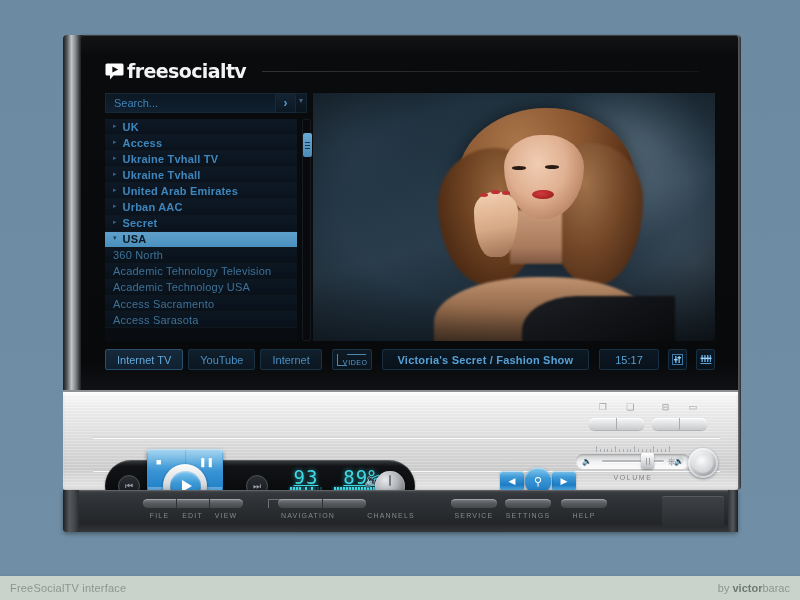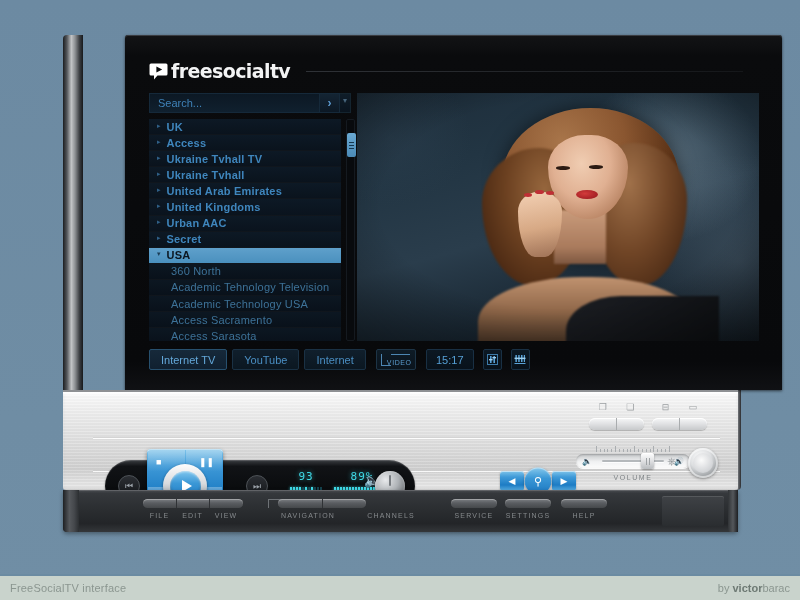--- a/index.html
+++ b/index.html
@@ -36,21 +36,20 @@
   }
 
   
   #screen-housing {
     position: absolute; left: 18px; top: 0;
     width: 657px; height: 355px;
     background: linear-gradient(180deg,#131416 0%,#0a0b0d 6%,#08090b 92%,#101114 100%);
     border-radius: 3px 3px 0 0;
     box-shadow: inset 0 1px 0 #3a3d42, 0 1px 3px rgba(0,0,0,.6);
     overflow: hidden;
-    margin-left: 44px;
   }
   
   #left-edge {
     position: absolute; left: 0; top: 0;
     width: 20px; height: 455px;
     background: linear-gradient(90deg,#1b1d20 0%,#55585c 20%,#c2c4c6 42%,#8e9194 60%,#3c3f43 82%,#17191c 100%);
     border-radius: 4px 0 0 4px;
   }
   #right-edge {
     position: absolute; right: -3px; top: 0;
@@ -130,21 +129,21 @@
   }
   .ch-row .label {
     color: #3f86bd; font-weight: bold; letter-spacing: .2px;
     white-space: nowrap;
   }
   .ch-row.sel {
     background: linear-gradient(180deg,#5fa0cb 0%,#4a90be 100%);
   }
   .ch-row.sel .label { color: #0b1620; }
   .ch-row.sel .arrow { color: #1b3c55; }
-  .ch-row.child { padding-left: 22px; background: linear-gradient(180deg,#0c1722 0%,#09111a 100%); }
+  .ch-row.child { padding-left: 8px; background: linear-gradient(180deg,#0c1722 0%,#09111a 100%); }
   .ch-row.child .label { color: #3d7298; font-weight: normal; }
 
   
   #sb-track {
     position: absolute; left: 221px; top: 84px;
     width: 9px; height: 222px;
     background: #080a0d;
     border: 1px solid #151a20;
     border-radius: 2px;
   }
@@ -301,21 +300,21 @@
     flex: 1; height: 21px; margin-left: 5px;
     background: linear-gradient(180deg,#0c1823 0%,#08121b 100%);
     border: 1px solid #1a3purple;
     border: 1px solid #193044;
     border-radius: 2px;
     display: flex; align-items: center; justify-content: center;
     font-size: 11px; color: #56a0d6; font-weight: bold;
     letter-spacing: .2px;
   }
   #clock {
-    width: 48px; height: 21px; margin-left: 5px;
+    width: 60px; height: 21px; margin-left: 5px;
     background: linear-gradient(180deg,#0c1823 0%,#08121b 100%);
     border: 1px solid #193044; border-radius: 2px;
     display: flex; align-items: center; justify-content: center;
     font-size: 11px; color: #56a0d6;
   }
   .tb-icon {
     width: 19px; height: 21px; margin-left: 4px;
     background: linear-gradient(180deg,#0c1823 0%,#08121b 100%);
     border: 1px solid #193044; border-radius: 2px;
     display: flex; align-items: center; justify-content: center;
@@ -412,23 +411,24 @@
 
   
   #lcd {
     position: absolute; left: 185px; top: 10px;
     width: 118px; height: 34px;
     display: flex; gap: 12px;
   }
   .lcd-col { display: flex; flex-direction: column; align-items: center; }
   .lcd-num {
     font-family: "DejaVu Sans Mono", monospace;
-    font-size: 11px; color: #3fd9e6; letter-spacing: 1px;
+    font-size: 19px; color: #3fd9e6; letter-spacing: 1px;
     text-shadow: 0 0 5px rgba(63,217,230,.7);
     line-height: 14px;
+    text-decoration: underline;
   }
   .lcd-bars { display: flex; gap: 1px; margin-top: 3px; }
   .lcd-bars i { display: block; width: 2px; height: 6px; background: #14424d; }
   .lcd-bars i.on { background: #3fd9e6; box-shadow: 0 0 3px rgba(63,217,230,.8); }
   .lcd-cap {
     font-size: 7px; color: #5c6d78; letter-spacing: 1.6px;
     margin-top: 4px;
   }
   #mute-area {
     position: absolute; left: 243px; top: 14px;
@@ -664,24 +664,20 @@
             <span class="arrow">▸</span>
             <span class="label">Ukraine Tvhall TV</span>
           </div>
           <div class="ch-row">
             <span class="arrow">▸</span>
             <span class="label">Ukraine Tvhall</span>
           </div>
           <div class="ch-row">
             <span class="arrow">▸</span>
             <span class="label">United Arab Emirates</span>
-          </div>
-          <div class="ch-row">
-            <span class="arrow">▸</span>
-            <span class="label">United Kingdoms</span>
           </div>
           <div class="ch-row">
             <span class="arrow">▸</span>
             <span class="label">Urban AAC</span>
           </div>
           <div class="ch-row">
             <span class="arrow">▸</span>
             <span class="label">Secret</span>
           </div>
           <div class="ch-row sel">
@@ -733,20 +729,21 @@
 
       <div id="toolbar">
         <div class="tab active">Internet TV</div>
         <div class="tab">YouTube</div>
         <div class="tab">Internet</div>
         <div id="video-badge">
           <span class="vb-corner"></span>
           <span class="vb-top"></span>
           <span class="vb-text">VIDEO</span>
         </div>
+        <div id="now-playing">Victoria's Secret / Fashion Show</div>
         <div id="clock">15:17</div>
         <div class="tb-icon">
           <svg width="11" height="11" viewBox="0 0 11 11">
             <rect x="0.5" y="0.5" width="10" height="10" fill="none" stroke="#3d7aa8"></rect>
             <rect x="3" y="2" width="1.6" height="7" fill="#5aa3d8"></rect>
             <rect x="6.4" y="2" width="1.6" height="7" fill="#5aa3d8"></rect>
             <rect x="2" y="5" width="3.6" height="1.4" fill="#9fd0ef"></rect>
             <rect x="5.4" y="3" width="3.6" height="1.4" fill="#9fd0ef"></rect>
           </svg>
         </div>

